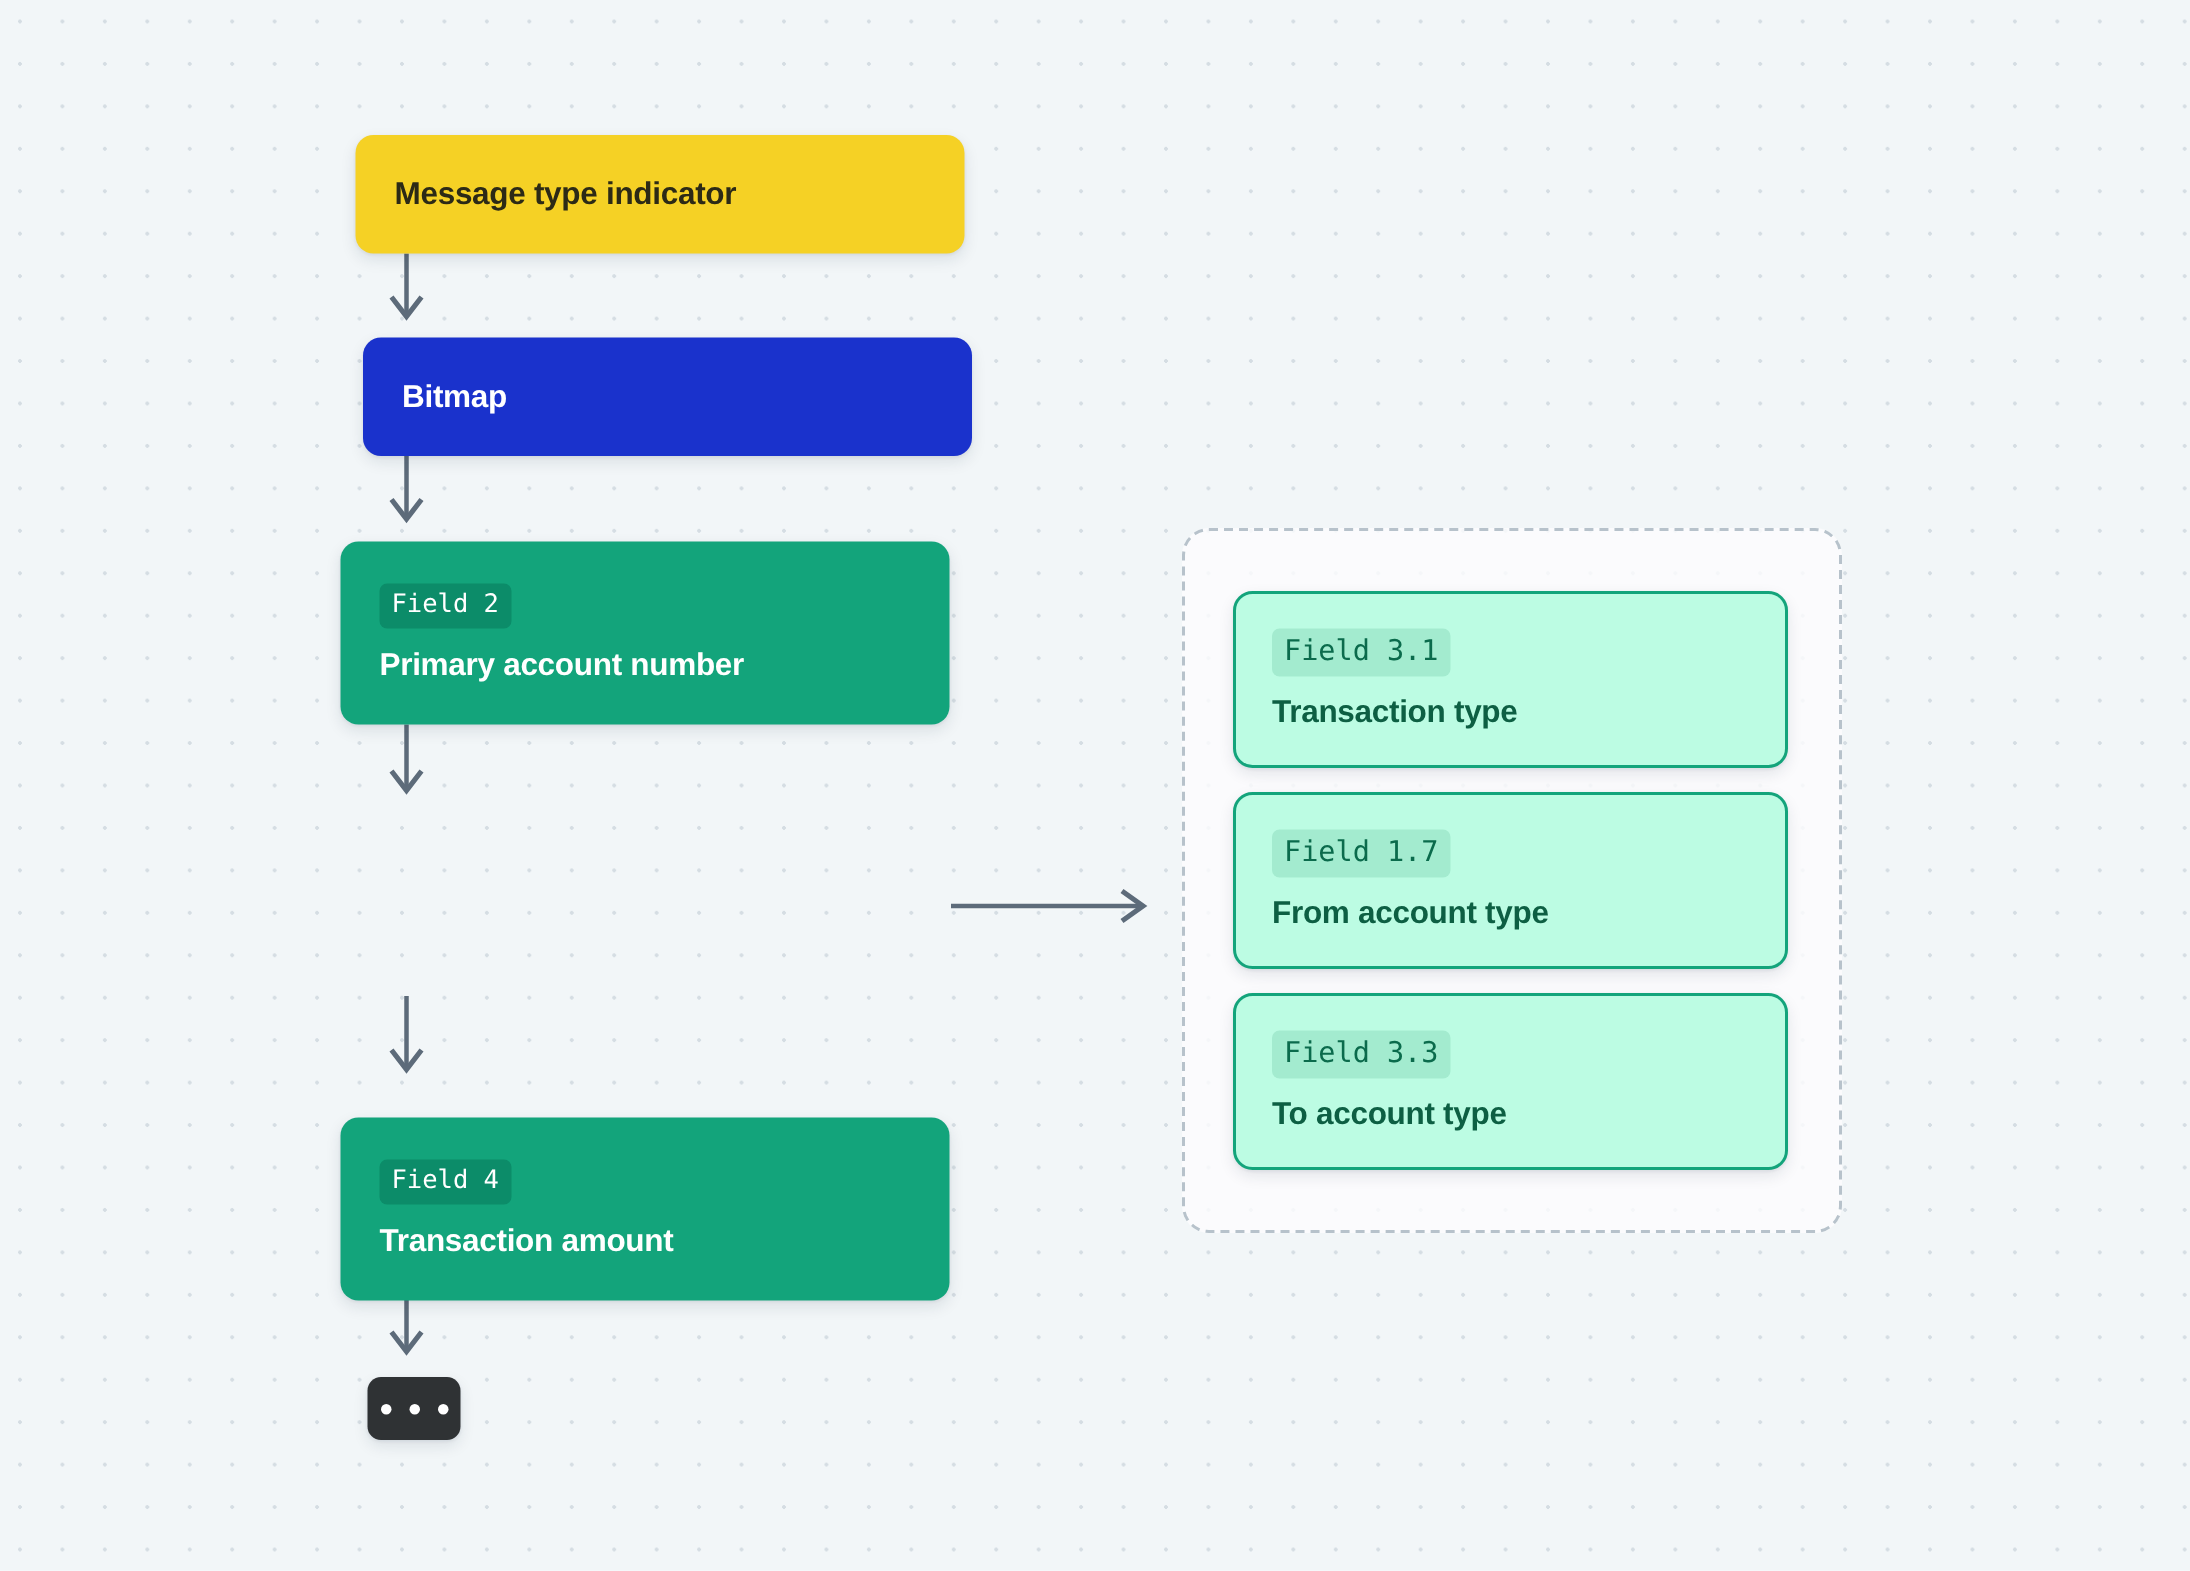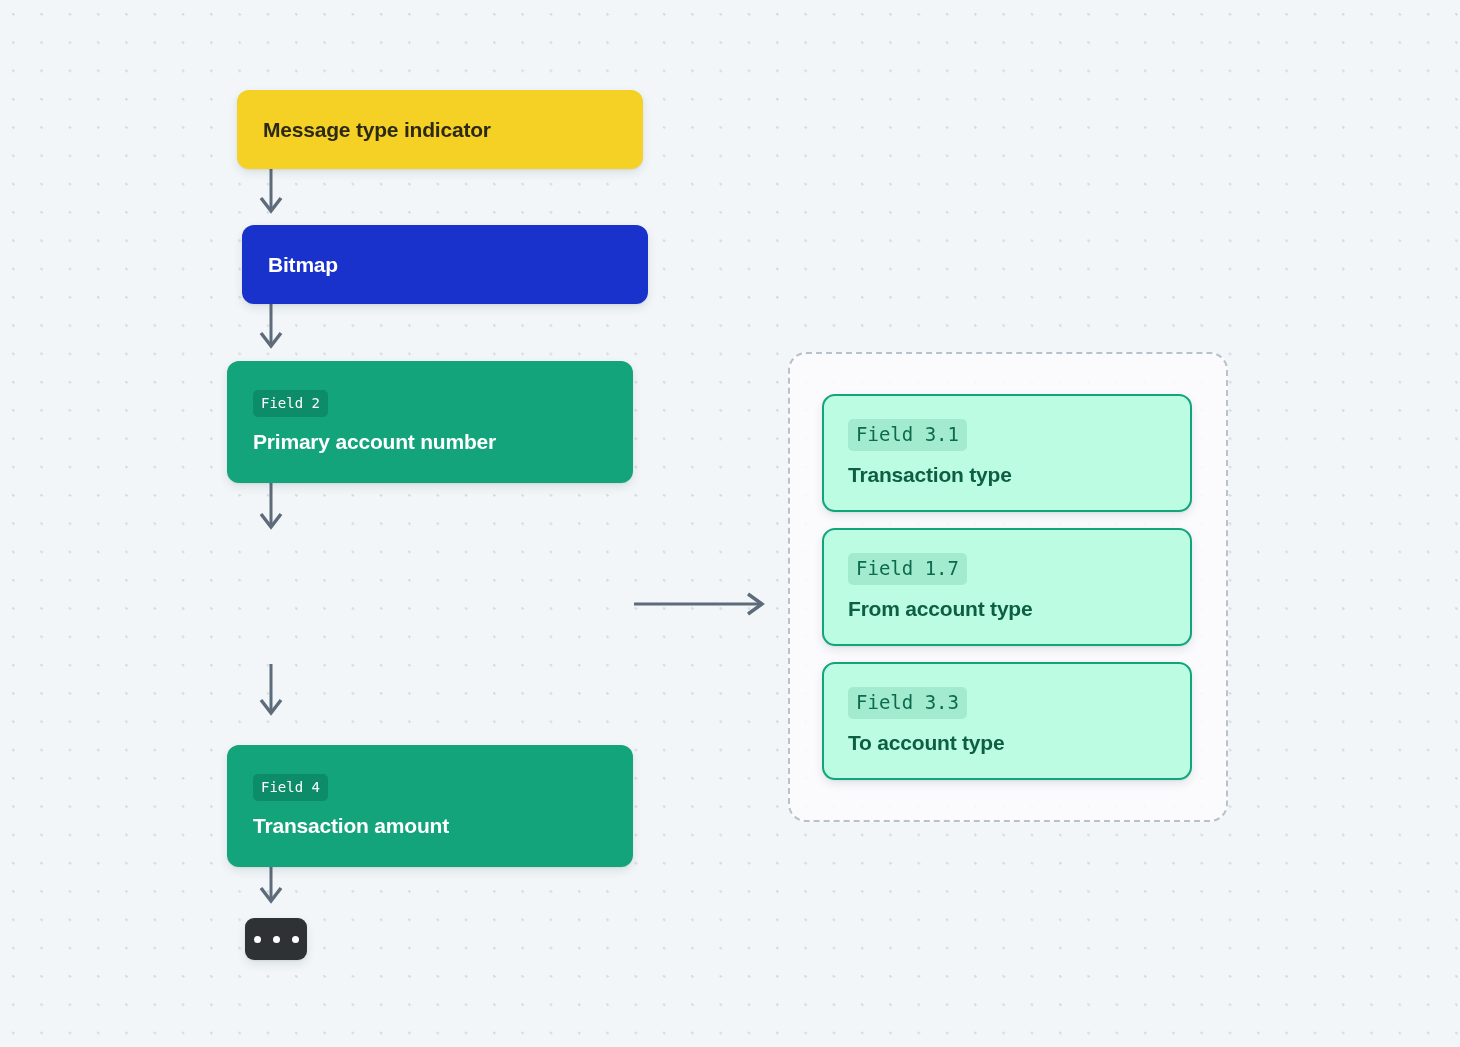--- a/index.html
+++ b/index.html
@@ -77,21 +77,21 @@
     height: 122px;
     background: #13a47b;
     padding: 0 26px;
     gap: 13px;
   }
   .node-green .badge {
     align-self: flex-start;
     background: #0c8c69;
     color: #ffffff;
     font-family: "DejaVu Sans Mono", "Liberation Mono", monospace;
-    font-size: 14px;
+    font-size: 17px;
     line-height: 1;
     padding: 6px 8px 7px 8px;
     border-radius: 5px;
     letter-spacing: 0px;
   }
   .node-green .title {
     font-size: 21px;
     font-weight: bold;
     color: #ffffff;
     letter-spacing: -0.2px;

